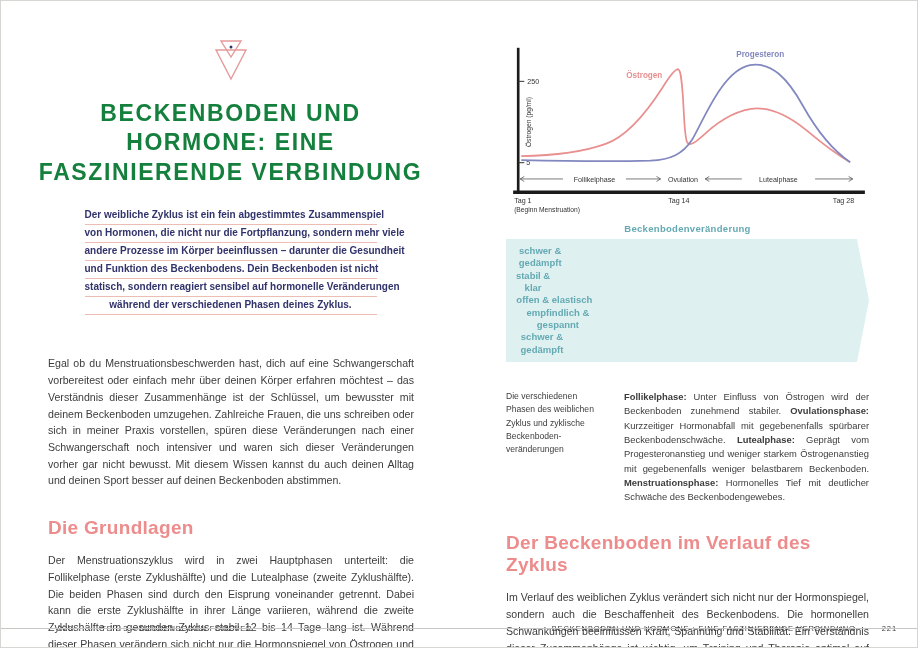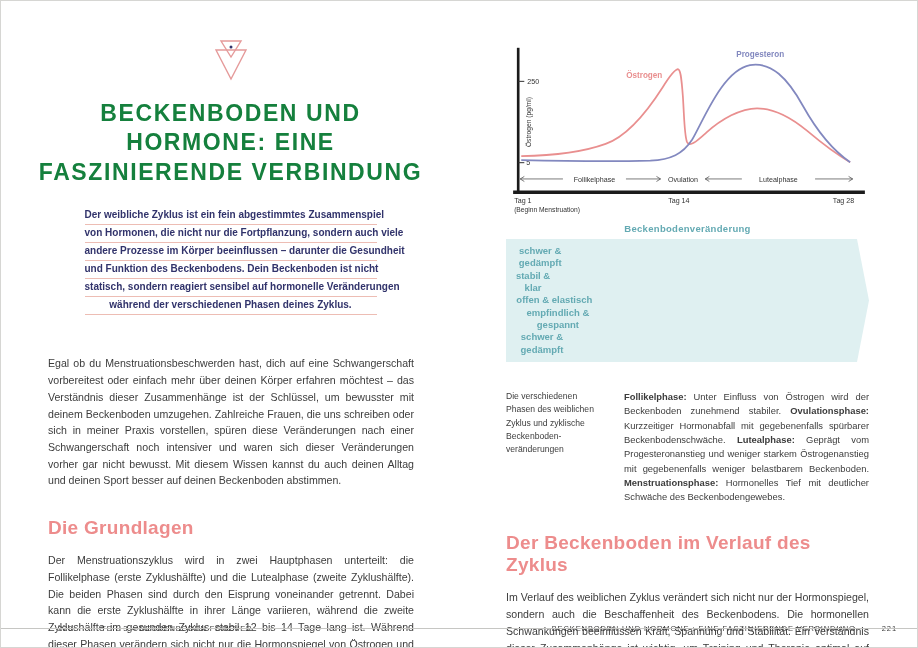--- a/index.html
+++ b/index.html
@@ -89,21 +89,21 @@
     </div>
 
     <div class="chapter-title">
       <div>BECKENBODEN UND</div>
       <div>HORMONE: EINE</div>
       <div>FASZINIERENDE VERBINDUNG</div>
     </div>
 
     <div class="intro">
       <div class="intro-line">Der weibliche Zyklus ist ein fein abgestimmtes Zusammenspiel</div>
-      <div class="intro-line">von Hormonen, die nicht nur die Fortpflanzung, sondern auch viele</div>
+      <div class="intro-line">von Hormonen, die nicht nur die Fortpflanzung, sondern mehr viele</div>
       <div class="intro-line">andere Prozesse im Körper beeinflussen – darunter die Gesundheit</div>
       <div class="intro-line">und Funktion des Beckenbodens. Dein Beckenboden ist nicht</div>
       <div class="intro-line">statisch, sondern reagiert sensibel auf hormonelle Veränderungen</div>
       <div class="intro-line">während der verschiedenen Phasen deines Zyklus.</div>
     </div>
 
     <p class="body-text para-1-left">Egal ob du Menstruationsbeschwerden hast, dich auf eine Schwangerschaft vorbereitest oder einfach mehr über deinen Körper erfahren möchtest – das Verständnis dieser Zusammenhänge ist der Schlüssel, um bewusster mit deinem Beckenboden umzugehen. Zahlreiche Frauen, die uns schreiben oder sich in meiner Praxis vorstellen, spüren diese Veränderungen nach einer Schwangerschaft noch intensiver und waren sich dieser Veränderungen vorher gar nicht bewusst. Mit diesem Wissen kannst du auch deinen Alltag und deinen Sport besser auf deinen Beckenboden abstimmen.</p>
 
     <h2 class="coral-heading">Die Grundlagen</h2>
 

